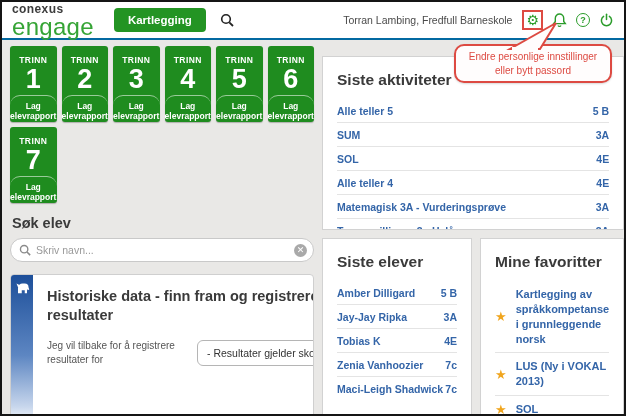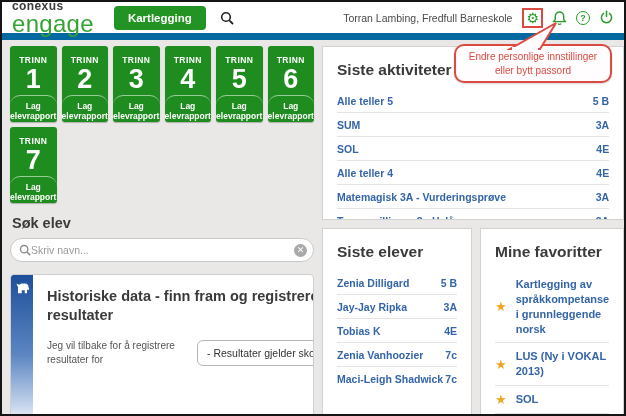--- a/index.html
+++ b/index.html
@@ -1,20 +1,20 @@
 <!DOCTYPE html>
 <html><head>
 <meta charset="utf-8">
 <style>
   * { margin:0; padding:0; box-sizing:border-box; }
   body { font-family:"Liberation Sans", sans-serif; background:#fff; }
   .screen { position:relative; width:626px; height:416px; border:2px solid #151515; background:#e9e8e6; overflow:hidden; }
 
   
-  header { display:flex; align-items:center; height:38px; background:#ffffff; border-bottom:7px solid #0369a1; padding:0 10px 0 10px; }
+  header { display:flex; align-items:center; height:38px; background:#ffffff; border-bottom:2px solid #0369a1; padding:0 10px 0 10px; }
   .logo { line-height:1; margin-top:1px; }
   .logo-top { font-size:12px; font-weight:bold; color:#3c3c3c; letter-spacing:.4px; }
   .logo-bottom { font-size:24px; color:#35a435; letter-spacing:.3px; margin-top:0px; }
   .nav-btn { margin-left:20px; background:#239423; color:#fff; border:none; border-radius:4px; font-family:inherit; font-size:11.5px; font-weight:bold; padding:6px 14px; cursor:pointer; }
   .hdr-search { margin-left:14px; }
   .spacer { flex:1; }
   .user { font-size:10.5px; color:#4a4a4a; margin-right:10px; white-space:nowrap; }
   .hdr-icons { display:flex; align-items:center; gap:9px; }
   .gear-box { display:inline-flex; align-items:center; justify-content:center; border:2px solid #dd4a42; padding:0 2px; height:20px; }
   .gear-glyph { font-size:14px; color:#2a9c2a; line-height:1; }
@@ -28,37 +28,37 @@
   
   .tiles { display:grid; grid-template-columns:repeat(6,1fr); gap:5px; }
   .tile { display:flex; flex-direction:column; align-items:center; height:76px; background:#1f8c1f; color:#fff; border-radius:3px; cursor:pointer; box-shadow:0 1px 1px rgba(0,0,0,.25); }
   .tile-label { font-size:8.5px; font-weight:bold; letter-spacing:.4px; margin-top:9px; }
   .tile-number { flex:1; font-size:27px; font-weight:600; line-height:1.1; }
   .tile-action { width:100%; text-align:center; border-top:1px solid rgba(255,255,255,.55); font-size:8.5px; font-weight:bold; padding:5px 0 6px;border-radius:10px; }
 
   
   .search-title { font-size:14.5px; font-weight:600; color:#3a3a3a; margin:12px 0 7px 2px; }
   .searchbar { display:flex; align-items:center; background:#fff; border:1px solid #c9c9c9; border-radius:13px; height:24px; padding:0 6px 0 8px; }
-  .searchbar input { flex:1; border:none; outline:none; font-family:inherit; font-size:10.5px; color:#333; background:transparent; }
+  .searchbar input { flex:1; border:none; outline:none; font-family:inherit; font-size:10.5px; color:#333; background:transparent; margin-left:5px; }
   .searchbar input::placeholder { color:#9a9a9a; }
   .clear-btn { display:inline-flex; align-items:center; justify-content:center; width:13px; height:13px; border-radius:50%; background:#a9a9a9; color:#fff; font-size:9px; line-height:1; cursor:pointer; }
 
   
   .hist-card { display:flex; margin-top:12px; background:#fff; border:1px solid #cfcfcf; border-radius:4px; height:148px; overflow:hidden; }
   .hist-bar { width:22px; flex:none; background:linear-gradient(#1d4f9a 0%, #5d86c2 55%, #c7d6ec 90%, #f2f6fb 100%); display:flex; justify-content:center; padding-top:6px; }
   .hist-content { flex:1; padding:12px 12px 0 14px; }
   .hist-title { font-size:14.5px; font-weight:600; color:#3a3a3a; line-height:1.3; }
   .hist-row { display:flex; align-items:center; gap:10px; margin-top:14px; }
   .hist-desc { font-size:10px; color:#555; width:140px; line-height:1.4; }
   .dropdown { display:inline-flex; align-items:center; gap:7px; background:#fff; border:1px solid #b5b5b5; border-radius:6px; font-family:inherit; font-size:10.5px; color:#333; padding:6px 9px; cursor:pointer; white-space:nowrap; }
 
   
   .panel { background:#fff; border:1px solid #d2d2d2; padding:10px 14px; }
   .panel h2 { font-size:15.5px; font-weight:600; color:#3a3a3a; margin:4px 0 10px; }
-  .activities { height:174px; margin-bottom:8px; overflow:hidden; }
+  .activities { height:174px; margin-bottom:8px; overflow:hidden;margin-top:10px; }
   .bottom-row { display:flex; gap:8px; flex:1; }
   .students { width:150px; flex:none; height:210px; }
   .favorites { flex:1; height:210px; }
   .lrow { display:flex; justify-content:space-between; align-items:center; padding:5.5px 0; border-bottom:1px solid #e4e4e4; cursor:pointer; }
   .lrow:last-child { border-bottom:none; }
   .lrow .lbl { font-size:10.5px; color:#3465a8; font-weight:600; }
   .lrow .cls { font-size:10.5px; color:#3465a8; font-weight:600; }
   .frow { display:flex; align-items:center; gap:9px; padding:6px 0; border-bottom:1px solid #e4e4e4; cursor:pointer; }
   .frow:last-child { border-bottom:none; }
   .frow .star { color:#f0a51e; font-size:13px; line-height:1; flex:none; }
@@ -198,21 +198,21 @@
         <div class="lrow">
           <span class="lbl">Tusen millioner 3 - Helårsprøve</span>
           <span class="cls">3A</span>
         </div>
       </div>
 
       <div class="bottom-row">
         <div class="panel students">
           <h2>Siste elever</h2>
           <div class="lrow">
-            <span class="lbl">Zenia Dilligard</span>
+            <span class="lbl">Amber Dilligard</span>
             <span class="cls">5 B</span>
           </div>
           <div class="lrow">
             <span class="lbl">Jay-Jay Ripka</span>
             <span class="cls">3A</span>
           </div>
           <div class="lrow">
             <span class="lbl">Tobias K</span>
             <span class="cls">4E</span>
           </div>

